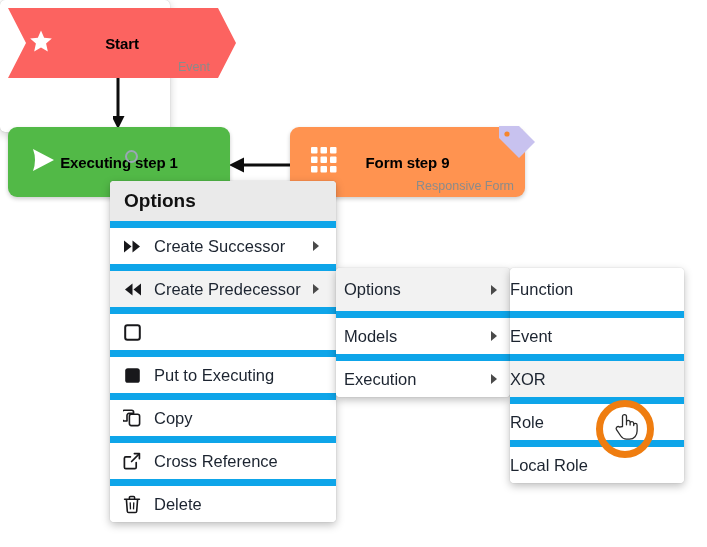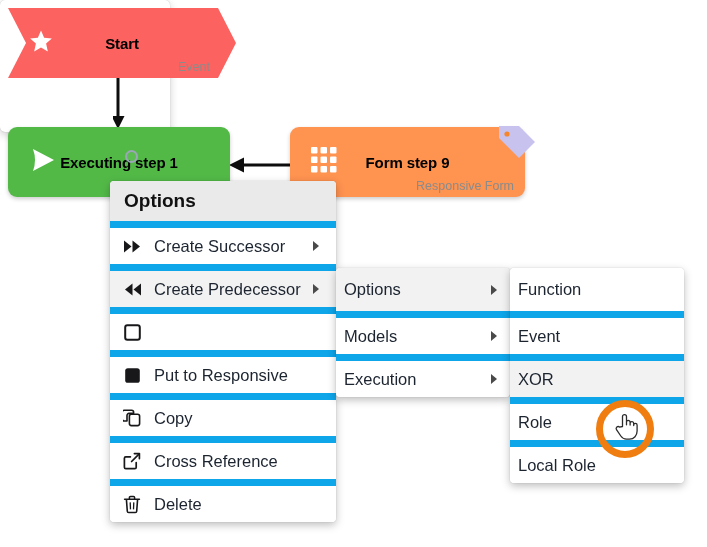--- a/index.html
+++ b/index.html
@@ -186,21 +186,21 @@
     top: 396px;
     width: 170px;
     height: 132px;
     background: #ffffff;
     border-radius: 5px;
     box-shadow: 0 3px 9px rgba(0,0,0,0.20), 0 0 1px rgba(0,0,0,0.25);
   }
 
   
   #menu-types { left: 510px; top: 268px; width: 174px; }
-  #menu-types .menu-item { padding-left: 8px; }
+  #menu-types .menu-item { }
 
   
   #cursor-ring {
     position: absolute;
     left: 596px;
     top: 400px;
     width: 58px;
     height: 58px;
     border: 7px solid #ef7d10;
     border-radius: 50%;
@@ -316,21 +316,21 @@
       </span>
       <span class="mi-arrow"></span>
     </div>
 
     <div class="menu-item">
       <span class="mi-icon">
         <svg width="17" height="17" viewBox="0 0 17 17">
           <rect x="1.2" y="1.2" width="14.6" height="14.6" rx="2.6" fill="#18181b"></rect>
         </svg>
       </span>
-      <span class="mi-label">Put to Responsive</span>
+      <span class="mi-label">Put to Executing</span>
       <span class="mi-arrow"></span>
     </div>
 
     <div class="menu-item">
       <span class="mi-icon">
         <svg width="18" height="18" viewBox="0 0 18 18">
           <path d="M1.2 1.2 h7.4 a2 2 0 0 1 2 2 v1.2 h-4.6 a2 2 0 0 0 -2 2 v5.6 h-2.8 a2 2 0 0 1 -2 -2 v-6.8 a2 2 0 0 1 2 -2 z" fill="none" stroke="#18181b" stroke-width="1.6" stroke-linejoin="round"></path>
           <rect x="6.4" y="5.2" width="10.2" height="11.4" rx="2" fill="none" stroke="#18181b" stroke-width="1.6"></rect>
         </svg>
       </span>

